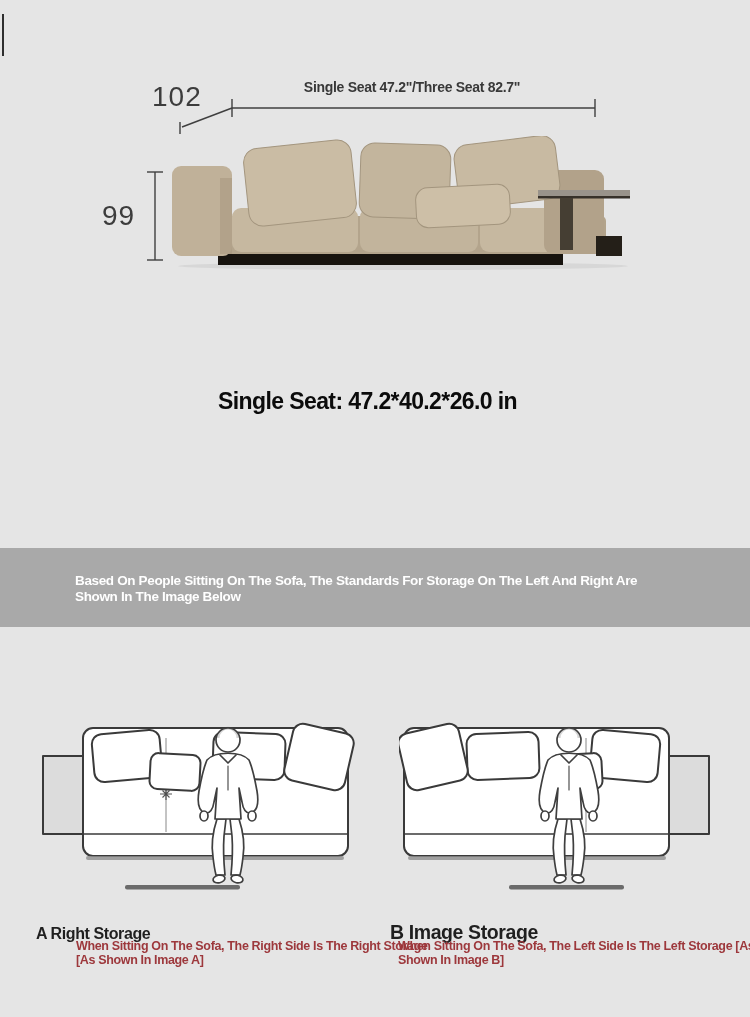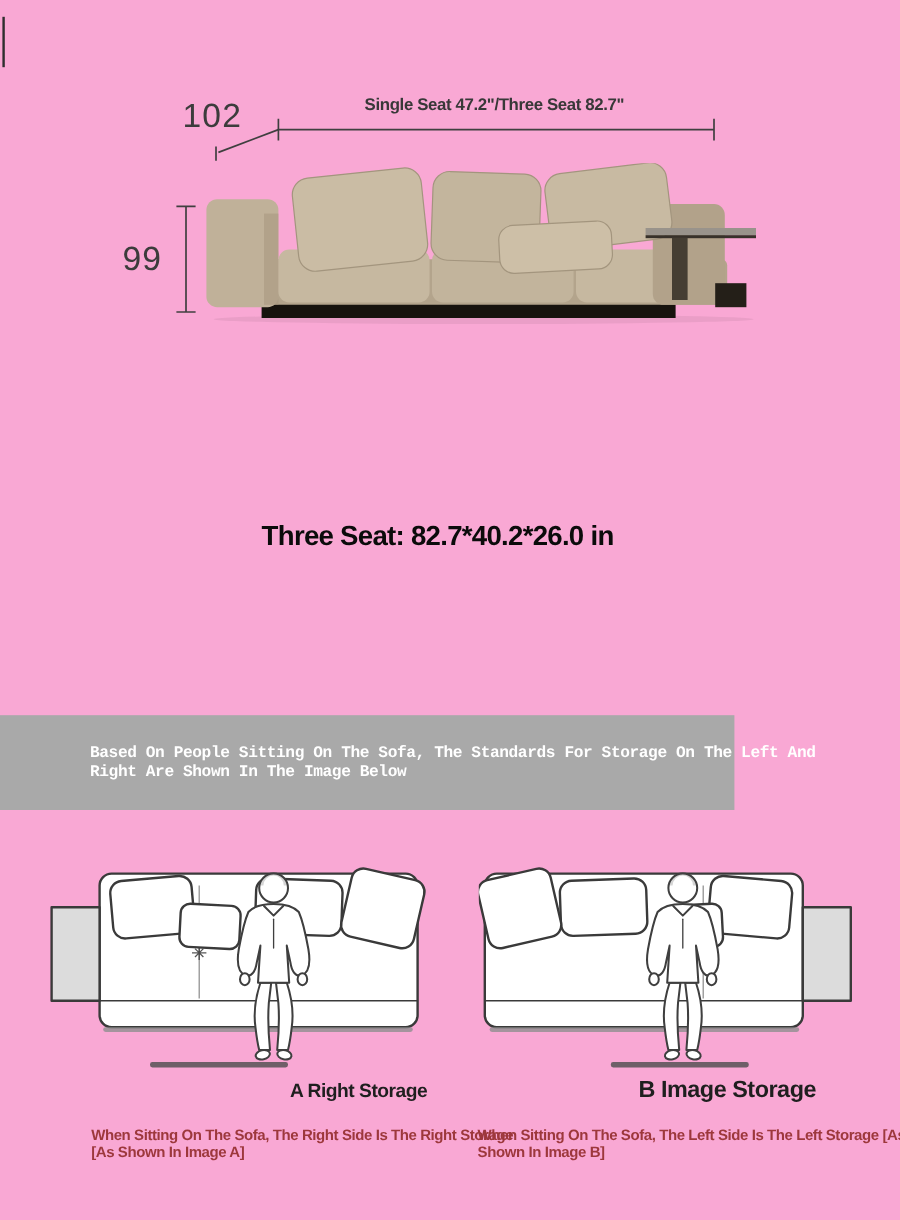--- a/index.html
+++ b/index.html
@@ -1,46 +1,46 @@
 <!DOCTYPE html>
 <html><head>
 <meta charset="utf-8">
 <style>
   html,body{margin:0;padding:0;background:#fff;}
   .canvas{
-    position:relative;width:750px;height:1017px;background:#f9a8d4;
+    position:relative;width:750px;height:1017px;background:#e5e5e5;
     font-family:"Liberation Sans", sans-serif;overflow:hidden;
   }
   .abs{position:absolute;}
   
   .edge-line{left:2px;top:14px;width:2px;height:42px;background:#2e2e2e;}
   
   .dim-num{color:#3c3c3c;font-weight:300;font-size:28px;letter-spacing:1px;}
   .dim-102{left:152px;top:81px;}
   .dim-66{left:102px;top:200px;}
   .dim-width-label{
     left:212px;top:79px;width:400px;text-align:center;
     font-size:14px;font-weight:700;color:#383838;letter-spacing:-0.3px;
   }
   .dim-lines{left:140px;top:78px;}
   .sofa-illustration{left:168px;top:136px;}
   
   .spec-line{left:218px;color:#0b0b0b;font-weight:700;font-size:23px;letter-spacing:-0.6px;}
   .spec-single{top:388px;}
   .spec-three{top:433px;}
   
-  .banner{left:0;top:596px;width:612px;height:79px;background:#a9a9a9;font-family:Liberation Mono, monospace;}
+  .banner{left:0;top:548px;width:750px;height:79px;background:#a9a9a9;}
   .banner-text{
     position:absolute;left:75px;top:25px;width:605px;
     color:#ffffff;font-weight:700;font-size:13.5px;line-height:16px;letter-spacing:-0.35px;
   }
   
   .diagram-a{left:38px;top:716px;}
   .diagram-b{left:399px;top:716px;}
-  .diagram-title{font-weight:700;color:#1f1f1f;text-align:right;}
+  .diagram-title{font-weight:700;color:#1f1f1f;text-align:left;margin-top:24px;}
   .title-a{left:36px;top:901px;width:320px;font-size:16px;letter-spacing:-0.4px;}
   .title-b{left:390px;top:897px;width:290px;font-size:19.5px;letter-spacing:-0.4px;}
   .diagram-caption{
     color:#9d383c;font-weight:700;font-size:12.5px;line-height:13.5px;letter-spacing:-0.35px;
   }
   .caption-a{left:52px;top:940px;width:360px;margin-left:24px;}
   .caption-b{left:398px;top:940px;width:360px;}
   .hidden-defs{position:absolute;width:0;height:0;overflow:hidden;}
 </style>
 </head>
@@ -80,21 +80,21 @@
     <rect x="78" y="8" width="108" height="78" rx="14" fill="#cabca4" stroke="#a3957e" stroke-width="1" transform="rotate(-6 132 47)"></rect>
     <rect x="192" y="8" width="90" height="74" rx="14" fill="#c3b59d" stroke="#a3957e" stroke-width="1" transform="rotate(2 237 45)"></rect>
     <rect x="288" y="4" width="102" height="64" rx="14" fill="#c8baa2" stroke="#a3957e" stroke-width="1" transform="rotate(-7 339 36)"></rect>
     <rect x="248" y="50" width="94" height="40" rx="12" fill="#cdbfa7" stroke="#a3957e" stroke-width="1" transform="rotate(-3 295 70)"></rect>
     <rect x="370" y="54" width="92" height="6" fill="#99938b"></rect>
     <rect x="370" y="60" width="92" height="2.5" fill="#37312a"></rect>
     <rect x="392" y="62" width="13" height="52" fill="#453e33"></rect>
     <rect x="428" y="100" width="26" height="20" fill="#241f18"></rect>
   </svg>
 
-  <div class="abs spec-line spec-three">Three Seat: 82.7*40.2*26.0 in</div>
+  <div class="abs spec-line spec-single">Single Seat: 47.2*40.2*26.0 in</div>
 
   <div class="abs banner">
     <div class="banner-text">Based On People Sitting On The Sofa, The Standards For Storage On The Left And Right Are Shown In The Image Below</div>
   </div>
 
   <svg class="hidden-defs" aria-hidden="true">
     <defs>
       <g id="sofa-top" stroke="#3a3a3a" stroke-width="2" fill="#ffffff" stroke-linejoin="round">
         <rect x="45" y="12" width="265" height="128" rx="10"></rect>
         <line x1="45" y1="118" x2="310" y2="118" stroke-width="1.3"></line>

